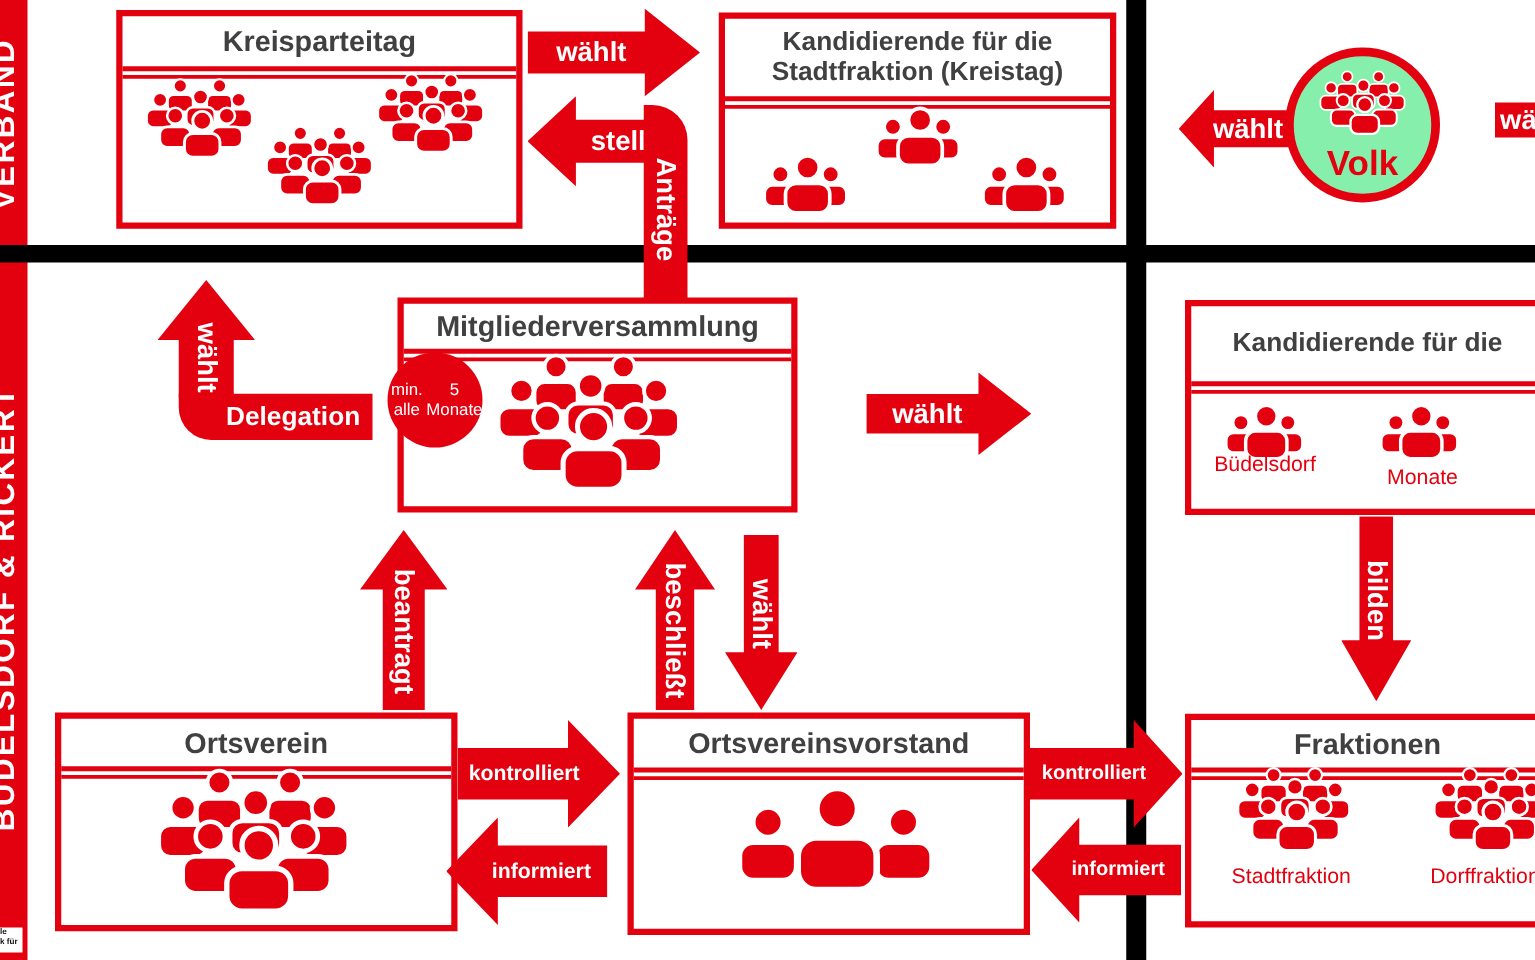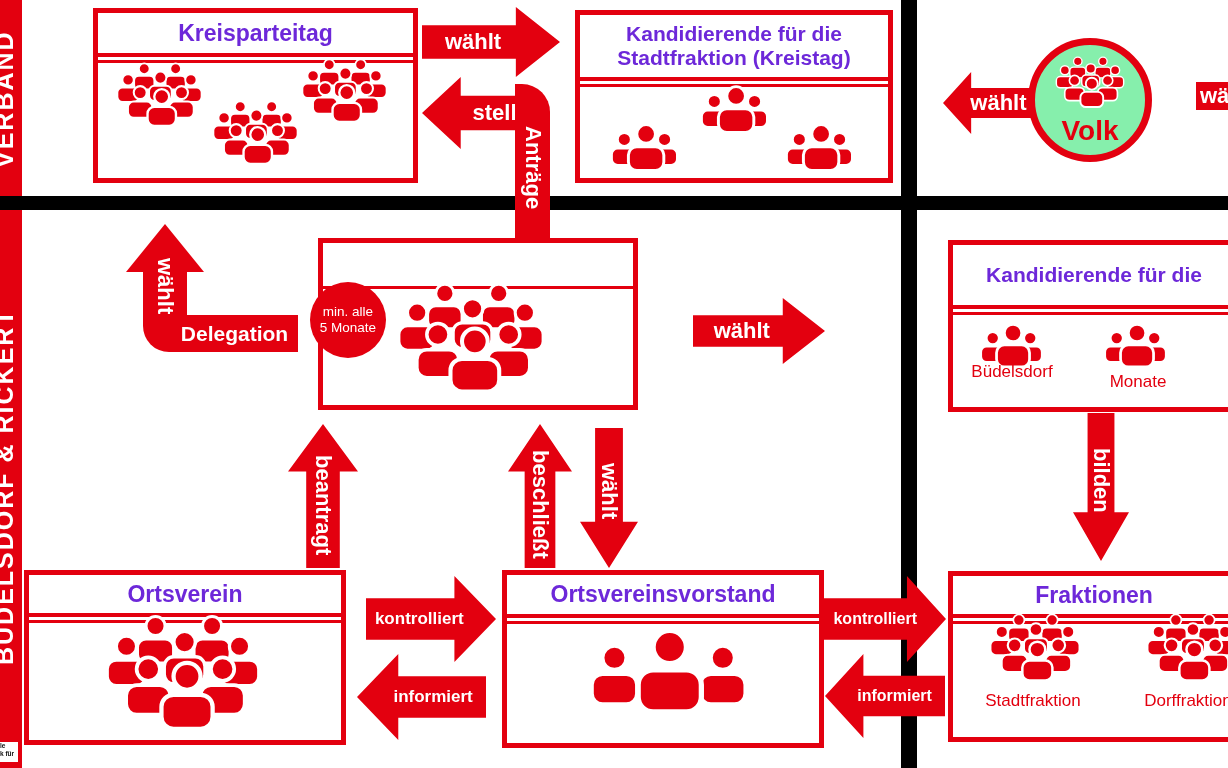--- a/index.html
+++ b/index.html
@@ -12,39 +12,39 @@
     display:flex;align-items:center;justify-content:center;white-space:nowrap}
   .vtflip{writing-mode:vertical-rl;transform:rotate(180deg)}
   .vt{writing-mode:vertical-rl;text-orientation:mixed}
   .credit{position:absolute;left:0;top:742px;width:18px;height:20px;background:#fff;z-index:4;
     font-size:6.5px;line-height:7.5px;color:#111;font-weight:bold;white-space:nowrap;overflow:hidden}
   
   .bar{position:absolute;background:#000;z-index:1}
   
   .node{position:absolute;border:5px solid #e3000f;background:#fff;z-index:2}
   .ntitle{position:absolute;left:0;right:0;top:0;display:flex;flex-direction:column;align-items:center;justify-content:center;
-    color:#6d28d9;font-weight:bold;text-align:center;border-bottom:4px solid #e3000f;line-height:1.15}
+    color:#404040;font-weight:bold;text-align:center;border-bottom:4px solid #e3000f;line-height:1.15}
   .sep{position:absolute;left:0;right:0;height:3px;background:#e3000f}
   .glabel{position:absolute;color:#e3000f;font-size:17px;text-align:center}
   
   .arw{position:absolute;background:#e3000f;color:#fff;font-weight:bold;display:flex;align-items:center;justify-content:center;
     z-index:3;font-size:22px;white-space:nowrap}
   .ar{clip-path:polygon(0 26%,68% 26%,68% 0,100% 50%,68% 100%,68% 74%,0 74%)}
   .ar span{margin-right:26%}
   .al{clip-path:polygon(100% 26%,32% 26%,32% 0,0 50%,32% 100%,32% 74%,100% 74%)}
   .al span{margin-left:26%}
   .au{clip-path:polygon(26% 100%,26% 33%,0 33%,50% 0,100% 33%,74% 33%,74% 100%)}
   .au span{margin-top:26%}
   .ad{clip-path:polygon(26% 0,26% 67%,0 67%,50% 100%,100% 67%,74% 67%,74% 0)}
   .ad span{margin-bottom:24%}
   .tri-up{clip-path:polygon(50% 0,100% 100%,0 100%)}
   .plain{z-index:3}
   
   .circle{position:absolute;border:7px solid #e3000f;border-radius:50%;background:#86efac;z-index:2}
-  .badge{position:absolute;background:#e3000f;border-radius:50%;color:#fff;display:flex;flex-direction:column;
+  .badge{position:absolute;background:#e3000f;border-radius:50%;color:#fff;display:flex;flex-direction:row;
     align-items:center;justify-content:center;font-size:13.5px;line-height:16px;z-index:4;text-align:center}
   .icon{position:absolute}
   .icon svg{display:block;width:100%;height:100%}
 </style>
 </head>
 <body>
 
 <div class="strip"></div>
 <div class="striplabel vtflip" style="left:-16px;top:8px;width:40px;height:182px">VERBAND</div>
 <div class="striplabel vtflip" style="left:-16px;top:214px;width:40px;height:545px">BÜDELSDORF &amp; RICKERT</div>
@@ -275,20 +275,21 @@
   <div class="abs" style="left:0;top:70px;width:110px;text-align:center;color:#e3000f;font-weight:bold;font-size:28px">Volk</div>
 </div>
 <div class="arw al" style="left:943px;top:72px;width:88px;height:62px">
   <span>wählt</span>
 </div>
 <div class="arw plain" style="left:1196px;top:82px;width:60px;height:28px;justify-content:flex-start;padding-left:4px">
   <span>wählt</span>
 </div>
 
 <div class="node" style="left:318px;top:238px;width:320px;height:172px">
+  <div class="ntitle" style="height:40px;font-size:23px">Mitgliederversammlung</div>
   <div class="sep" style="top:43px"></div>
   <div class="icon" style="left:67px;top:39px;width:162px;height:120px">
       <svg viewBox="0 0 210 156" preserveAspectRatio="xMidYMid meet">
         <g transform="translate(40,0) scale(0.62)" fill="#e3000f" stroke="#fff" stroke-width="6">
           <circle cx="50" cy="24" r="19"></circle>
           <rect x="14" y="50" width="72" height="48" rx="17"></rect>
         </g>
         <g transform="translate(110,0) scale(0.62)" fill="#e3000f" stroke="#fff" stroke-width="6">
           <circle cx="50" cy="24" r="19"></circle>
           <rect x="14" y="50" width="72" height="48" rx="17"></rect>
@@ -385,21 +386,21 @@
 <div class="arw au" style="left:508px;top:424px;width:64px;height:144px">
   <span class="vt">beschließt</span>
 </div>
 <div class="arw ad" style="left:580px;top:428px;width:58px;height:140px">
   <span class="vt">wählt</span>
 </div>
 <div class="arw ad" style="left:1073px;top:413px;width:56px;height:148px">
   <span class="vt">bilden</span>
 </div>
 
-<div class="node" style="left:24px;top:570px;width:322px;height:175px">
+<div class="node" style="left:44px;top:570px;width:322px;height:175px">
   <div class="ntitle" style="height:42px;font-size:23px">Ortsverein</div>
   <div class="sep" style="top:45px"></div>
   <div class="icon" style="left:68px;top:39px;width:172px;height:126px">
       <svg viewBox="0 0 210 156" preserveAspectRatio="xMidYMid meet">
         <g transform="translate(40,0) scale(0.62)" fill="#e3000f" stroke="#fff" stroke-width="6">
           <circle cx="50" cy="24" r="19"></circle>
           <rect x="14" y="50" width="72" height="48" rx="17"></rect>
         </g>
         <g transform="translate(110,0) scale(0.62)" fill="#e3000f" stroke="#fff" stroke-width="6">
           <circle cx="50" cy="24" r="19"></circle>

